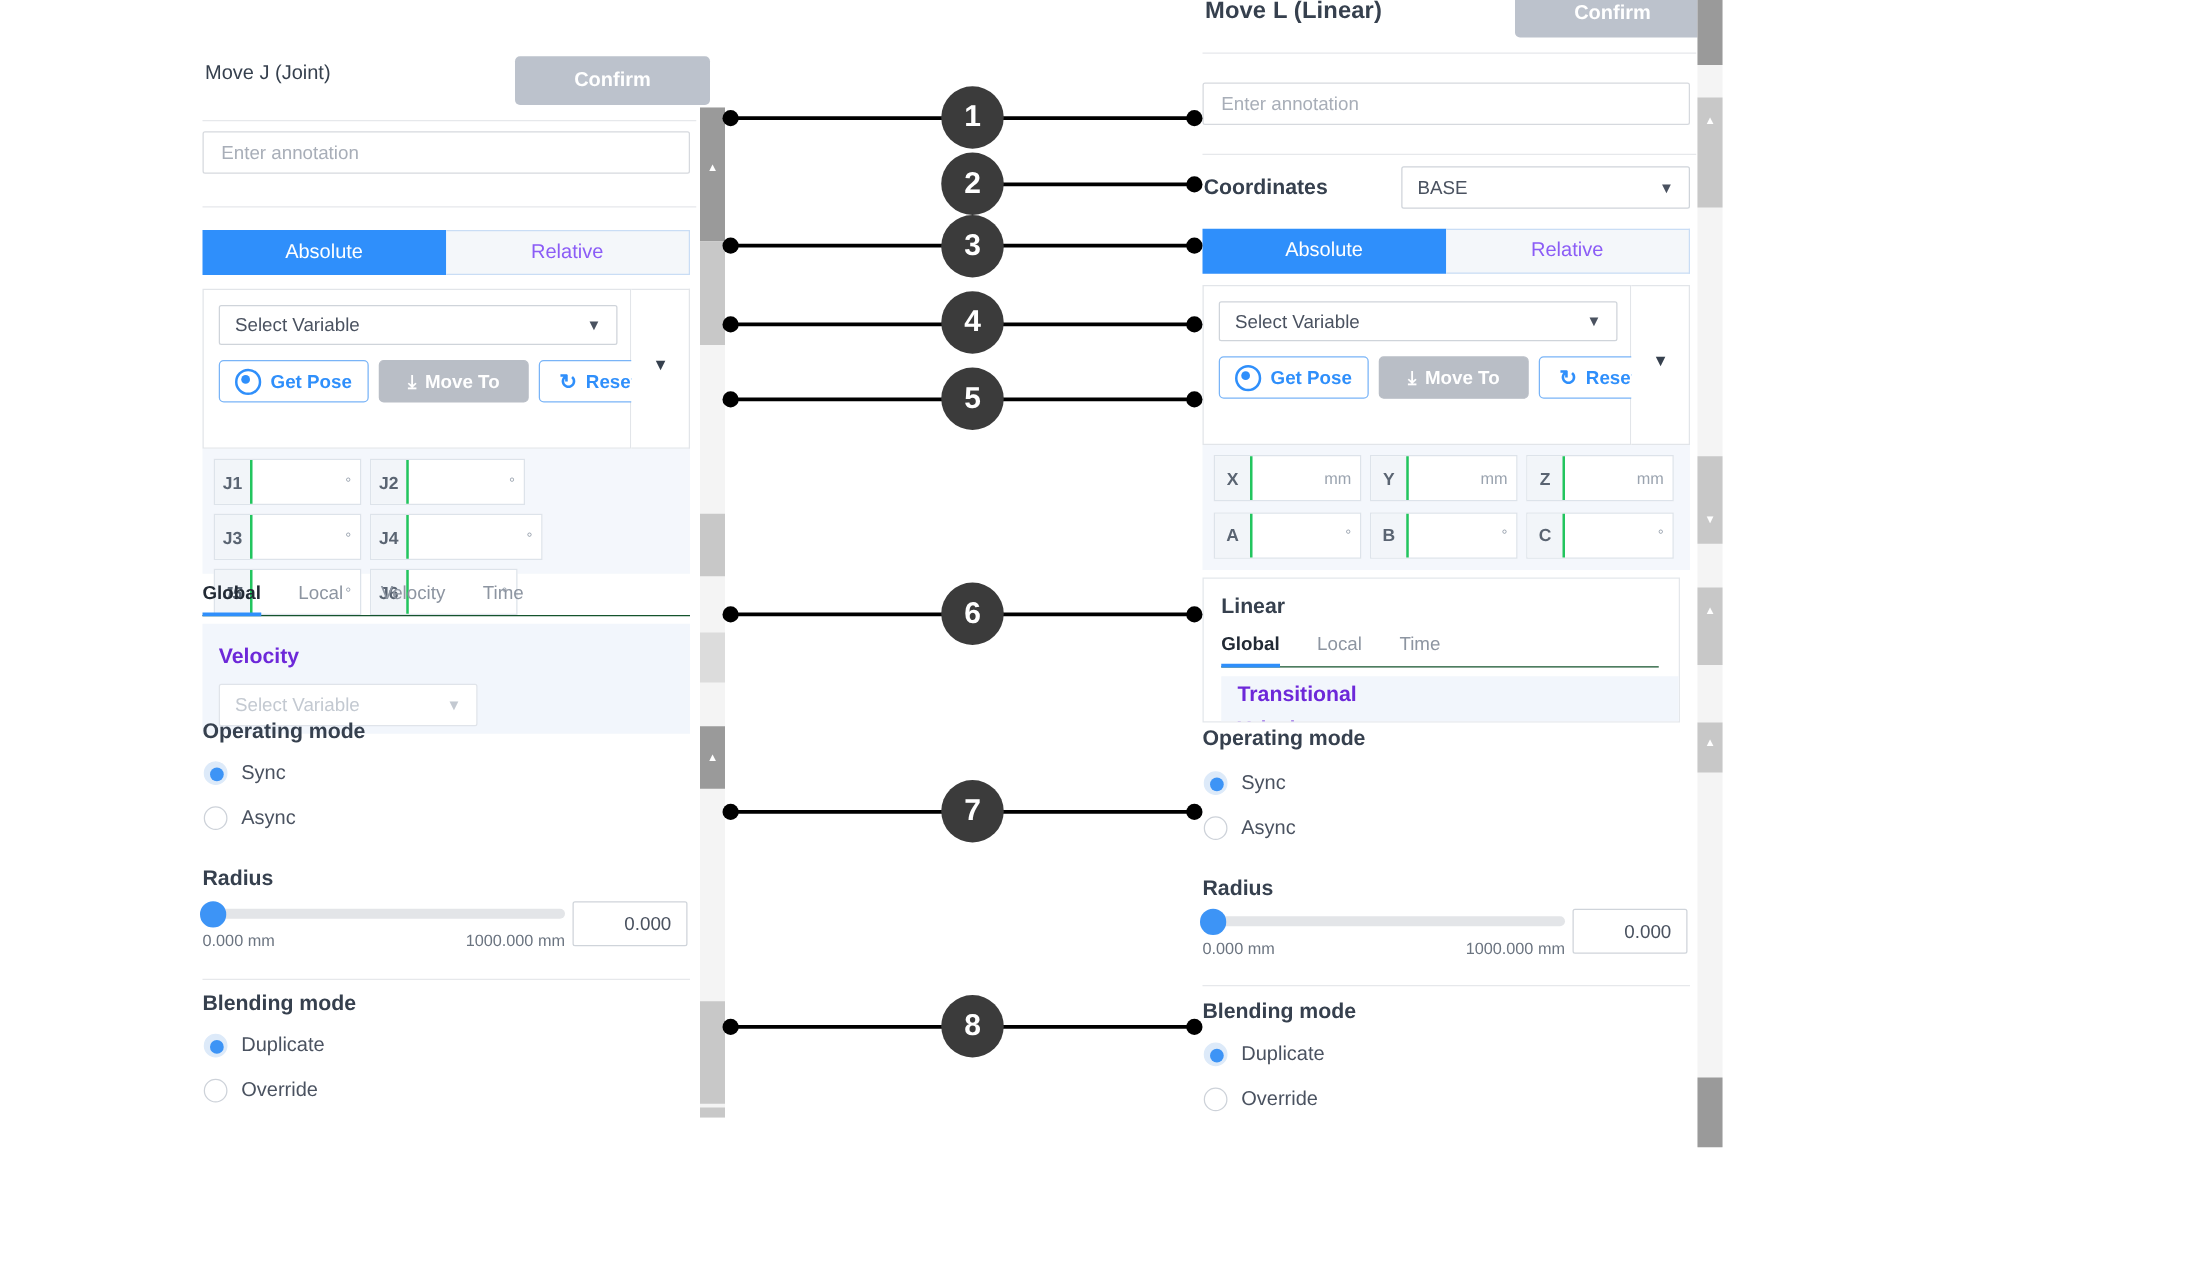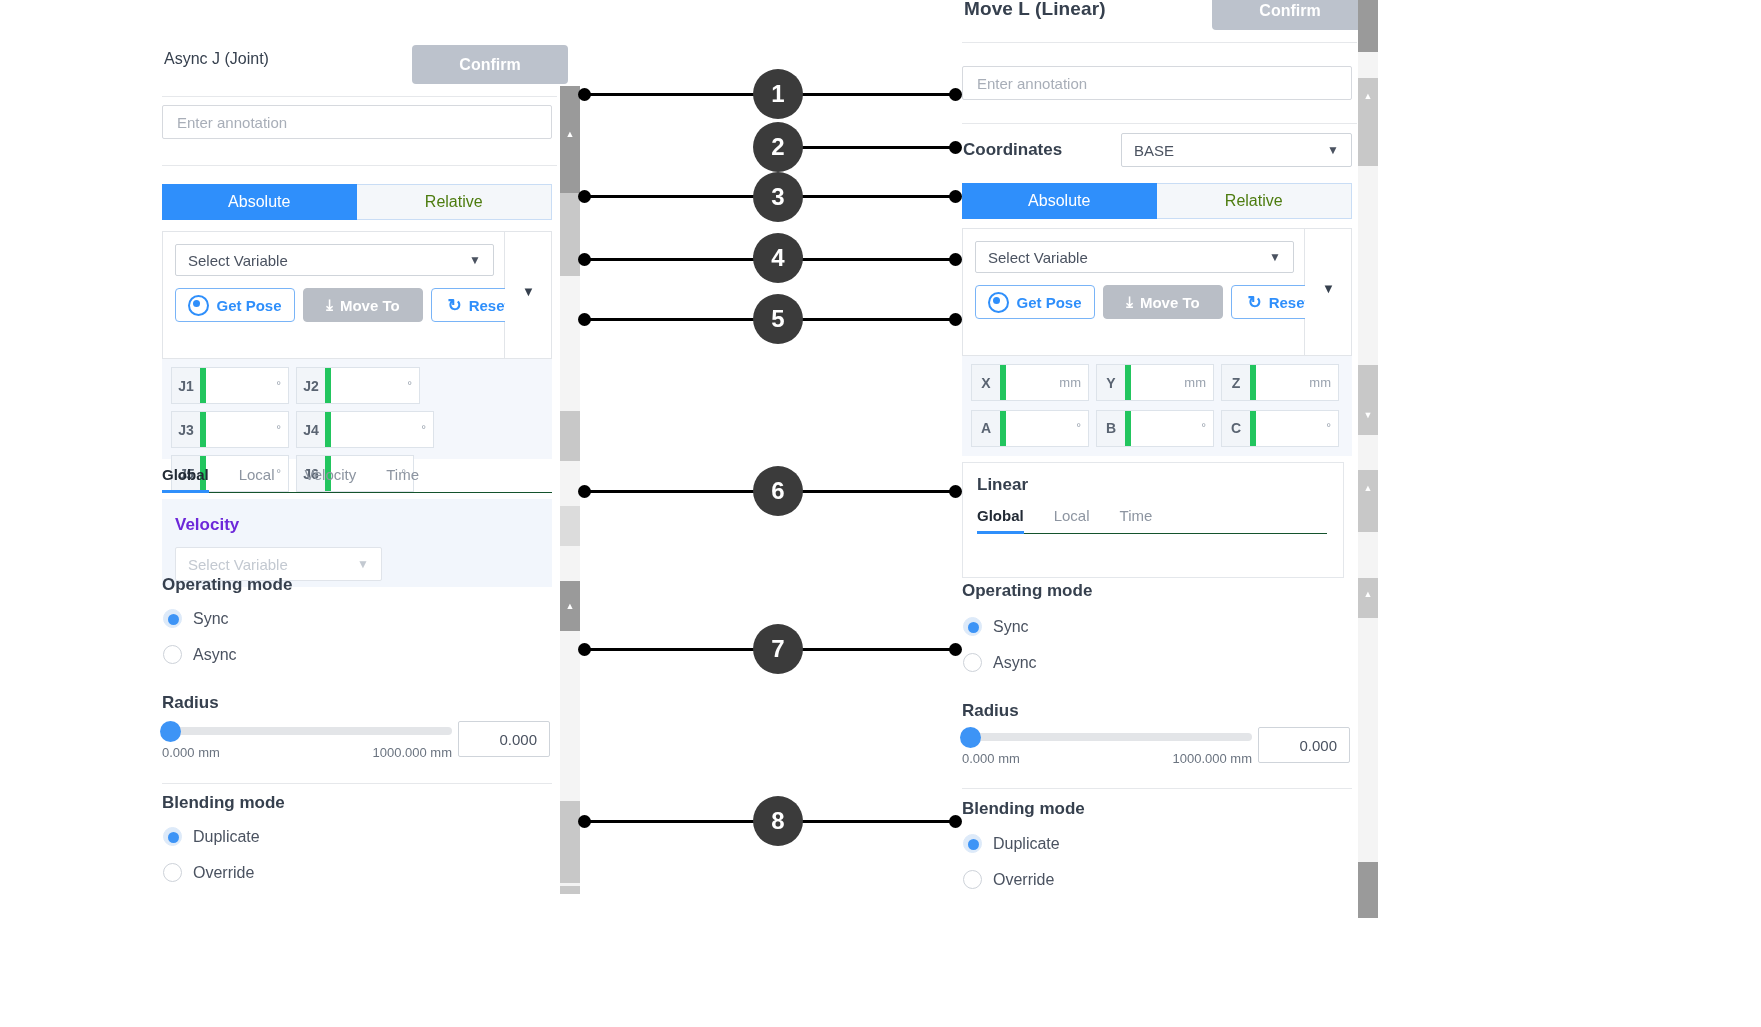--- a/index.html
+++ b/index.html
@@ -24,42 +24,42 @@
     font-size:15px;color:#a8aeb8;font-family:"Liberation Sans",sans-serif;
     padding:0 14px;display:flex;align-items:center;
   }
   
   .seg{display:flex;box-sizing:border-box;}
   .seg > div{
     flex:1;display:flex;align-items:center;justify-content:center;
     font-size:16px;box-sizing:border-box;
   }
   .seg .on{background:#2f8ffb;color:#fff;}
-  .seg .off{background:#f4f7fa;color:#4d7c0f;border:1px solid #c9ddf5;border-left:none;}
+  .seg .off{background:#f4f7fa;color:#8b5cf6;border:1px solid #c9ddf5;border-left:none;}
 
   
   .varbox{box-sizing:border-box;border:1px solid #e2e5e9;background:#fff;}
   .select{
     box-sizing:border-box;border:1px solid #cfd4da;background:#fff;border-radius:2px;
     display:flex;align-items:center;justify-content:space-between;
     padding:0 12px;font-size:15px;color:#4a5260;
   }
   .select .caret{font-size:12px;color:#4a5260;}
   .btnrow{display:flex;gap:8px;}
   .obtn{
     box-sizing:border-box;border:1px solid #79b4f7;border-radius:4px;background:#fff;
     color:#2f8ffb;font-size:15px;font-weight:bold;
     display:flex;align-items:center;justify-content:center;gap:7px;
   }
   .obtn.grey{background:#b9bec6;border-color:#b9bec6;color:#ffffff;}
   .fields{background:#f4f7fc;box-sizing:border-box;display:flex;flex-wrap:wrap;}
   .fcell{box-sizing:border-box;display:flex;border:1px solid #dde3ea;background:#fff;align-items:stretch;}
   .fcell .lab{
     background:#f2f5f9;display:flex;align-items:center;justify-content:center;
-    font-size:14px;color:#5a6472;font-weight:bold;border-right:6px solid #22c55e;
+    font-size:14px;color:#5a6472;font-weight:bold;border-right:2px solid #22c55e;
   }
   .fcell .inp{flex:1;display:flex;align-items:center;justify-content:flex-end;
     padding-right:7px;font-size:12px;color:#9aa3af;}
 
   
   .tabs{display:flex;border-bottom:1px solid #14532d;}
   .tabs .t{font-size:15px;color:#8d95a1;padding:0 0 9px 0;margin-right:30px;position:relative;}
   .tabs .t.active{color:#222a35;font-weight:bold;}
   .tabs .t.active:after{content:"";position:absolute;left:0;right:0;bottom:-1px;height:3px;background:#2f8ffb;}
 
@@ -97,21 +97,21 @@
   .dot{position:absolute;width:13px;height:13px;border-radius:50%;background:#000;}
   .cutter{position:absolute;background:#fff;}
 </style>
 </head>
 <body>
 
 <div class="stage">
 
   <div class="panel" style="left:140px;top:28px;width:440px;height:899px;">
 
-    <div style="position:absolute;left:24px;top:22px;">Async J (Joint)</div>
+    <div style="position:absolute;left:24px;top:22px;">Move J (Joint)</div>
     <div class="confirm-btn" style="position:absolute;left:272px;top:17px;width:156px;height:39px;">Confirm</div>
     <div class="hr" style="position:absolute;left:22px;top:68px;width:395px;"></div>
 
     <div class="annot-input" style="position:absolute;left:22px;top:77px;width:390px;height:34px;">Enter annotation</div>
     <div class="hr" style="position:absolute;left:22px;top:137px;width:395px;"></div>
 
     <div class="seg" style="position:absolute;left:22px;top:156px;width:390px;height:36px;">
       <div class="on">Absolute</div>
       <div class="off">Relative</div>
     </div>
@@ -306,20 +306,24 @@
       </div>
     </div>
 
     <div style="position:absolute;left:22px;top:482px;width:382px;height:116px;border:1px solid #e4e7eb;box-sizing:border-box;background:#fff;overflow:hidden;">
       <div style="position:absolute;left:14px;top:12px;font-size:17px;font-weight:bold;color:#36404e;">Linear</div>
       <div class="tabs" style="position:absolute;left:14px;top:44px;width:350px;">
         <div class="t active">Global</div>
         <div class="t">Local</div>
         <div class="t">Time</div>
       </div>
+      <div class="velpanel" style="position:absolute;left:14px;top:78px;width:368px;height:38px;overflow:hidden;">
+        <div class="vellabel" style="position:absolute;left:13px;top:5px;">Transitional</div>
+        <div class="vellabel" style="position:absolute;left:13px;top:34px;font-size:16px;">Velocity</div>
+      </div>
     </div>
 
     <h4 class="sec" style="position:absolute;left:22px;top:601px;">Operating mode</h4>
     <div class="radio-row" style="position:absolute;left:23px;top:637px;">
       <span class="radio sel"></span>
       <span>Sync</span>
     </div>
     <div class="radio-row" style="position:absolute;left:23px;top:673px;">
       <span class="radio"></span>
       <span>Async</span>

